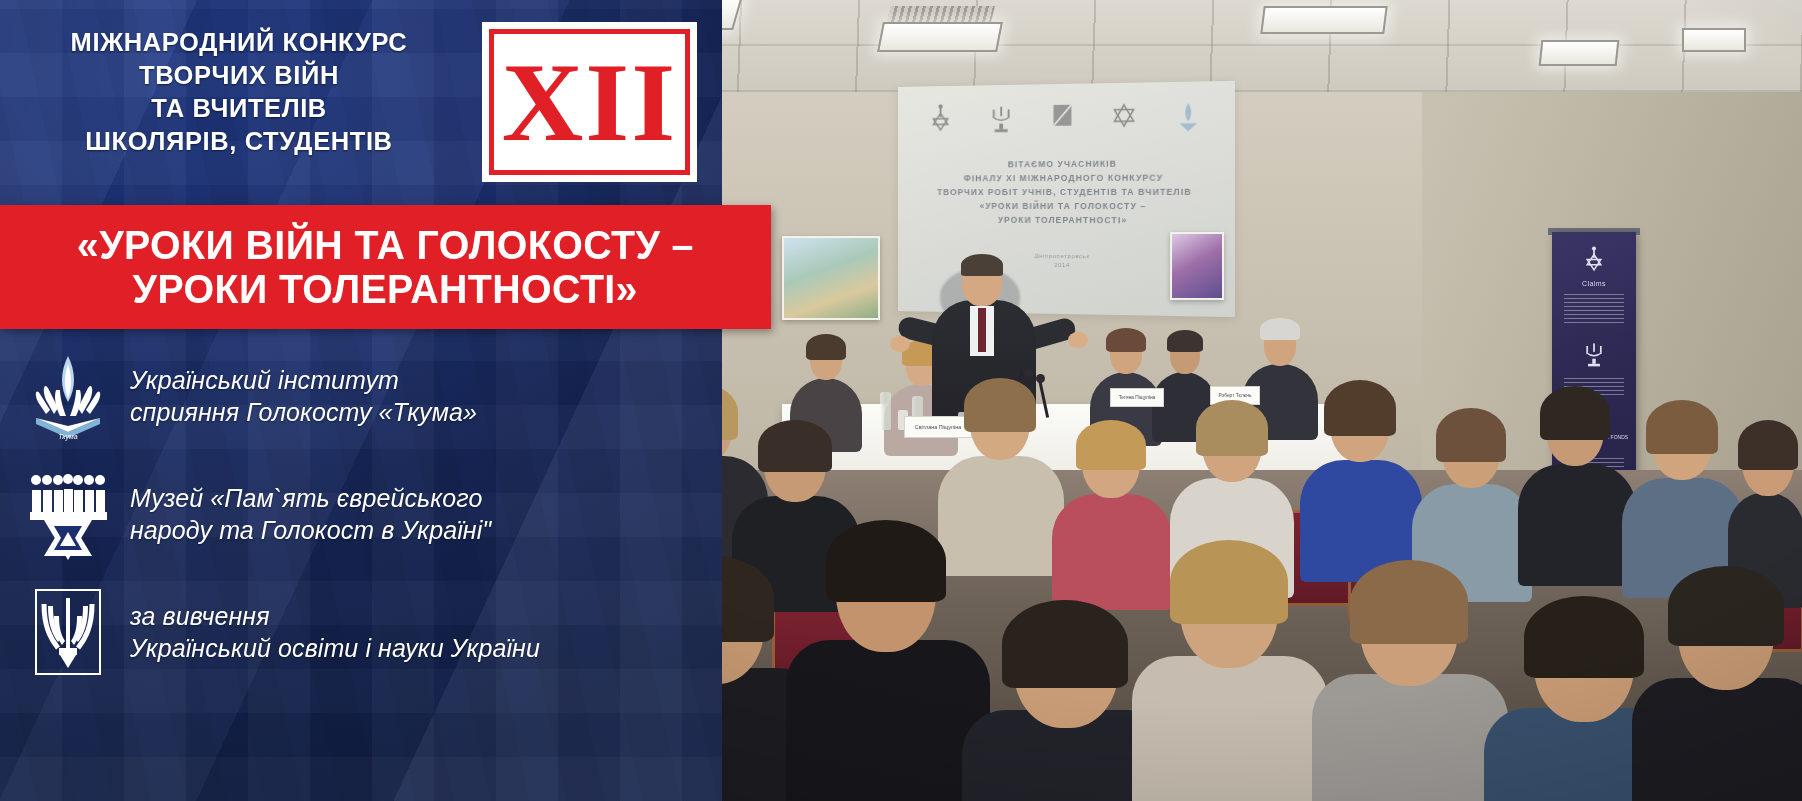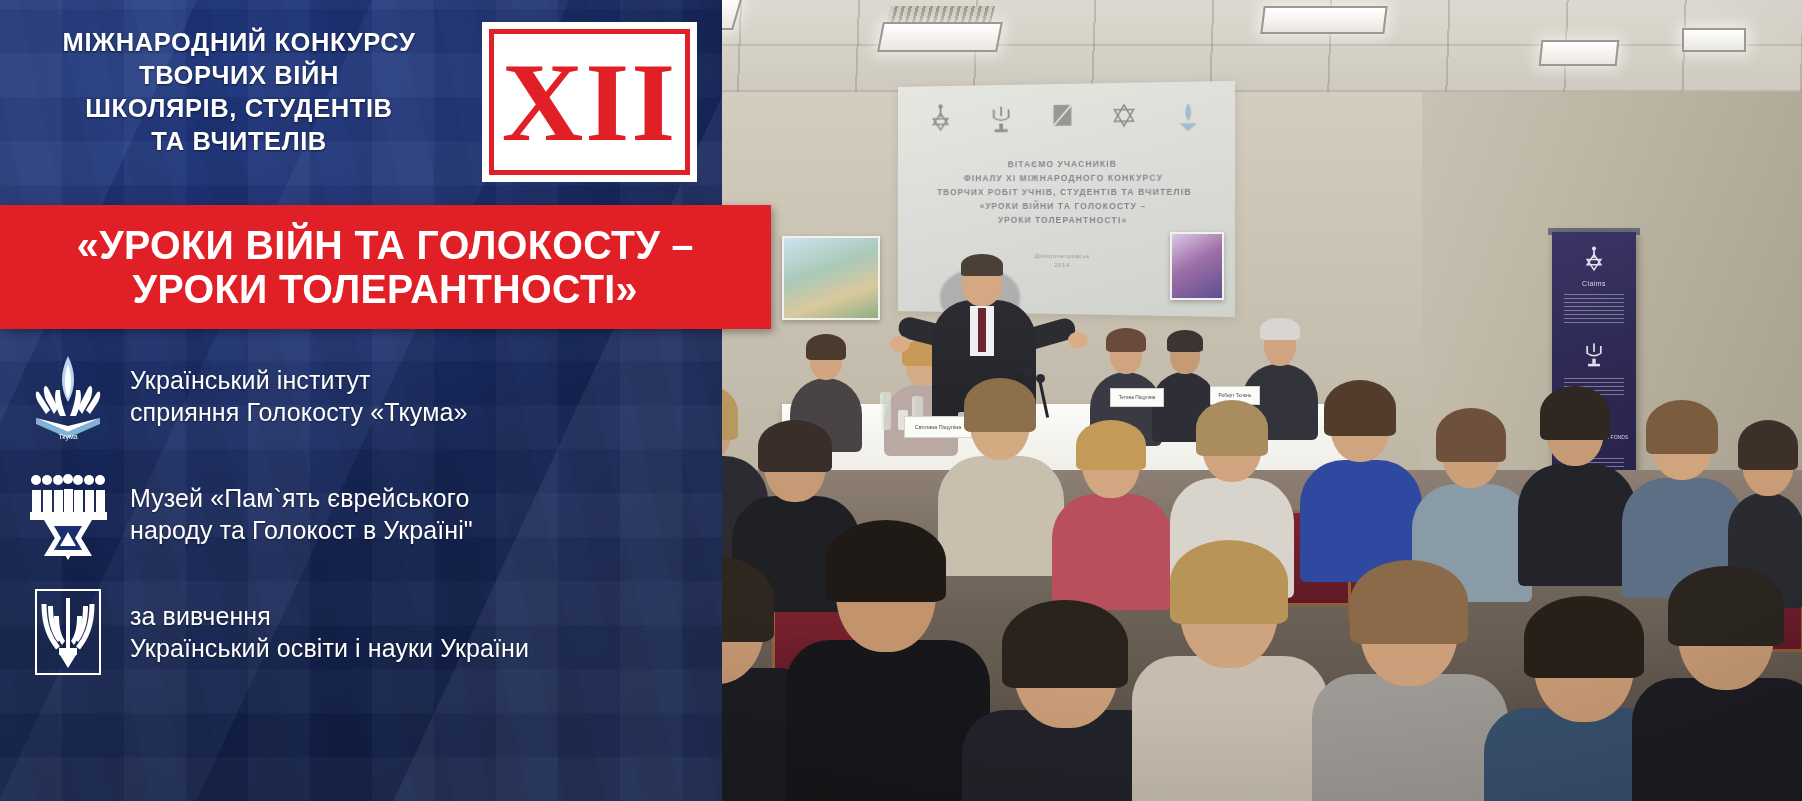--- a/index.html
+++ b/index.html
@@ -35,21 +35,21 @@
   
   .red-banner{position:absolute;left:0;top:205px;width:771px;height:124px;z-index:8;
     background:#e11f26;display:flex;flex-direction:column;align-items:center;
     justify-content:center;box-shadow:2px 3px 8px rgba(0,0,0,.35);}
   .red-banner div{color:#fff;font-weight:bold;font-size:41px;line-height:1.08;
     letter-spacing:.4px;white-space:nowrap;font-family:"Liberation Sans Narrow","Liberation Sans",sans-serif;
     transform:scaleX(.96);}
 
   
   .orgs{position:absolute;left:0;top:350px;width:722px;z-index:6;}
-  .org{display:flex;align-items:center;margin-bottom:26px;}
+  .org{display:flex;align-items:center;margin-bottom:26px;font-style:italic;}
   .org-logo{width:92px;min-width:92px;height:92px;margin-left:22px;margin-right:16px;
     display:flex;align-items:center;justify-content:center;}
   .org-text{color:#fff;font-size:25px;line-height:1.30;letter-spacing:.1px;
     text-shadow:0 1px 2px rgba(0,0,0,.45);}
   .org-text div{white-space:nowrap;}
 
   
   .photo{position:absolute;left:622px;top:0;width:1180px;height:801px;overflow:hidden;
     background:#b9b3a6;}
   .ph{position:absolute;}
@@ -413,24 +413,24 @@
       <div class="h" style="left:46px;top:6px;width:96px;height:118px;background:#c49872"></div>
       <div class="s" style="left:36px;top:0;width:116px;height:80px;background:#2b2520"></div>
     </div>
 
     <div class="ph vignette"></div>
   </div>
 
   <div class="left-panel"></div>
 
   <div class="headline">
-    <div>МІЖНАРОДНИЙ КОНКУРСУ</div>
+    <div>МІЖНАРОДНИЙ КОНКУРС</div>
     <div>ТВОРЧИХ ВІЙН</div>
+    <div>ТА ВЧИТЕЛІВ</div>
     <div>ШКОЛЯРІВ, СТУДЕНТІВ</div>
-    <div>ТА ВЧИТЕЛІВ</div>
   </div>
 
   <div class="xii-box">
     <div class="xii-inner">
       <span class="xii-text">XII</span>
     </div>
   </div>
 
   <div class="red-banner">
     <div>«УРОКИ ВІЙН ТА ГОЛОКОСТУ –</div>

